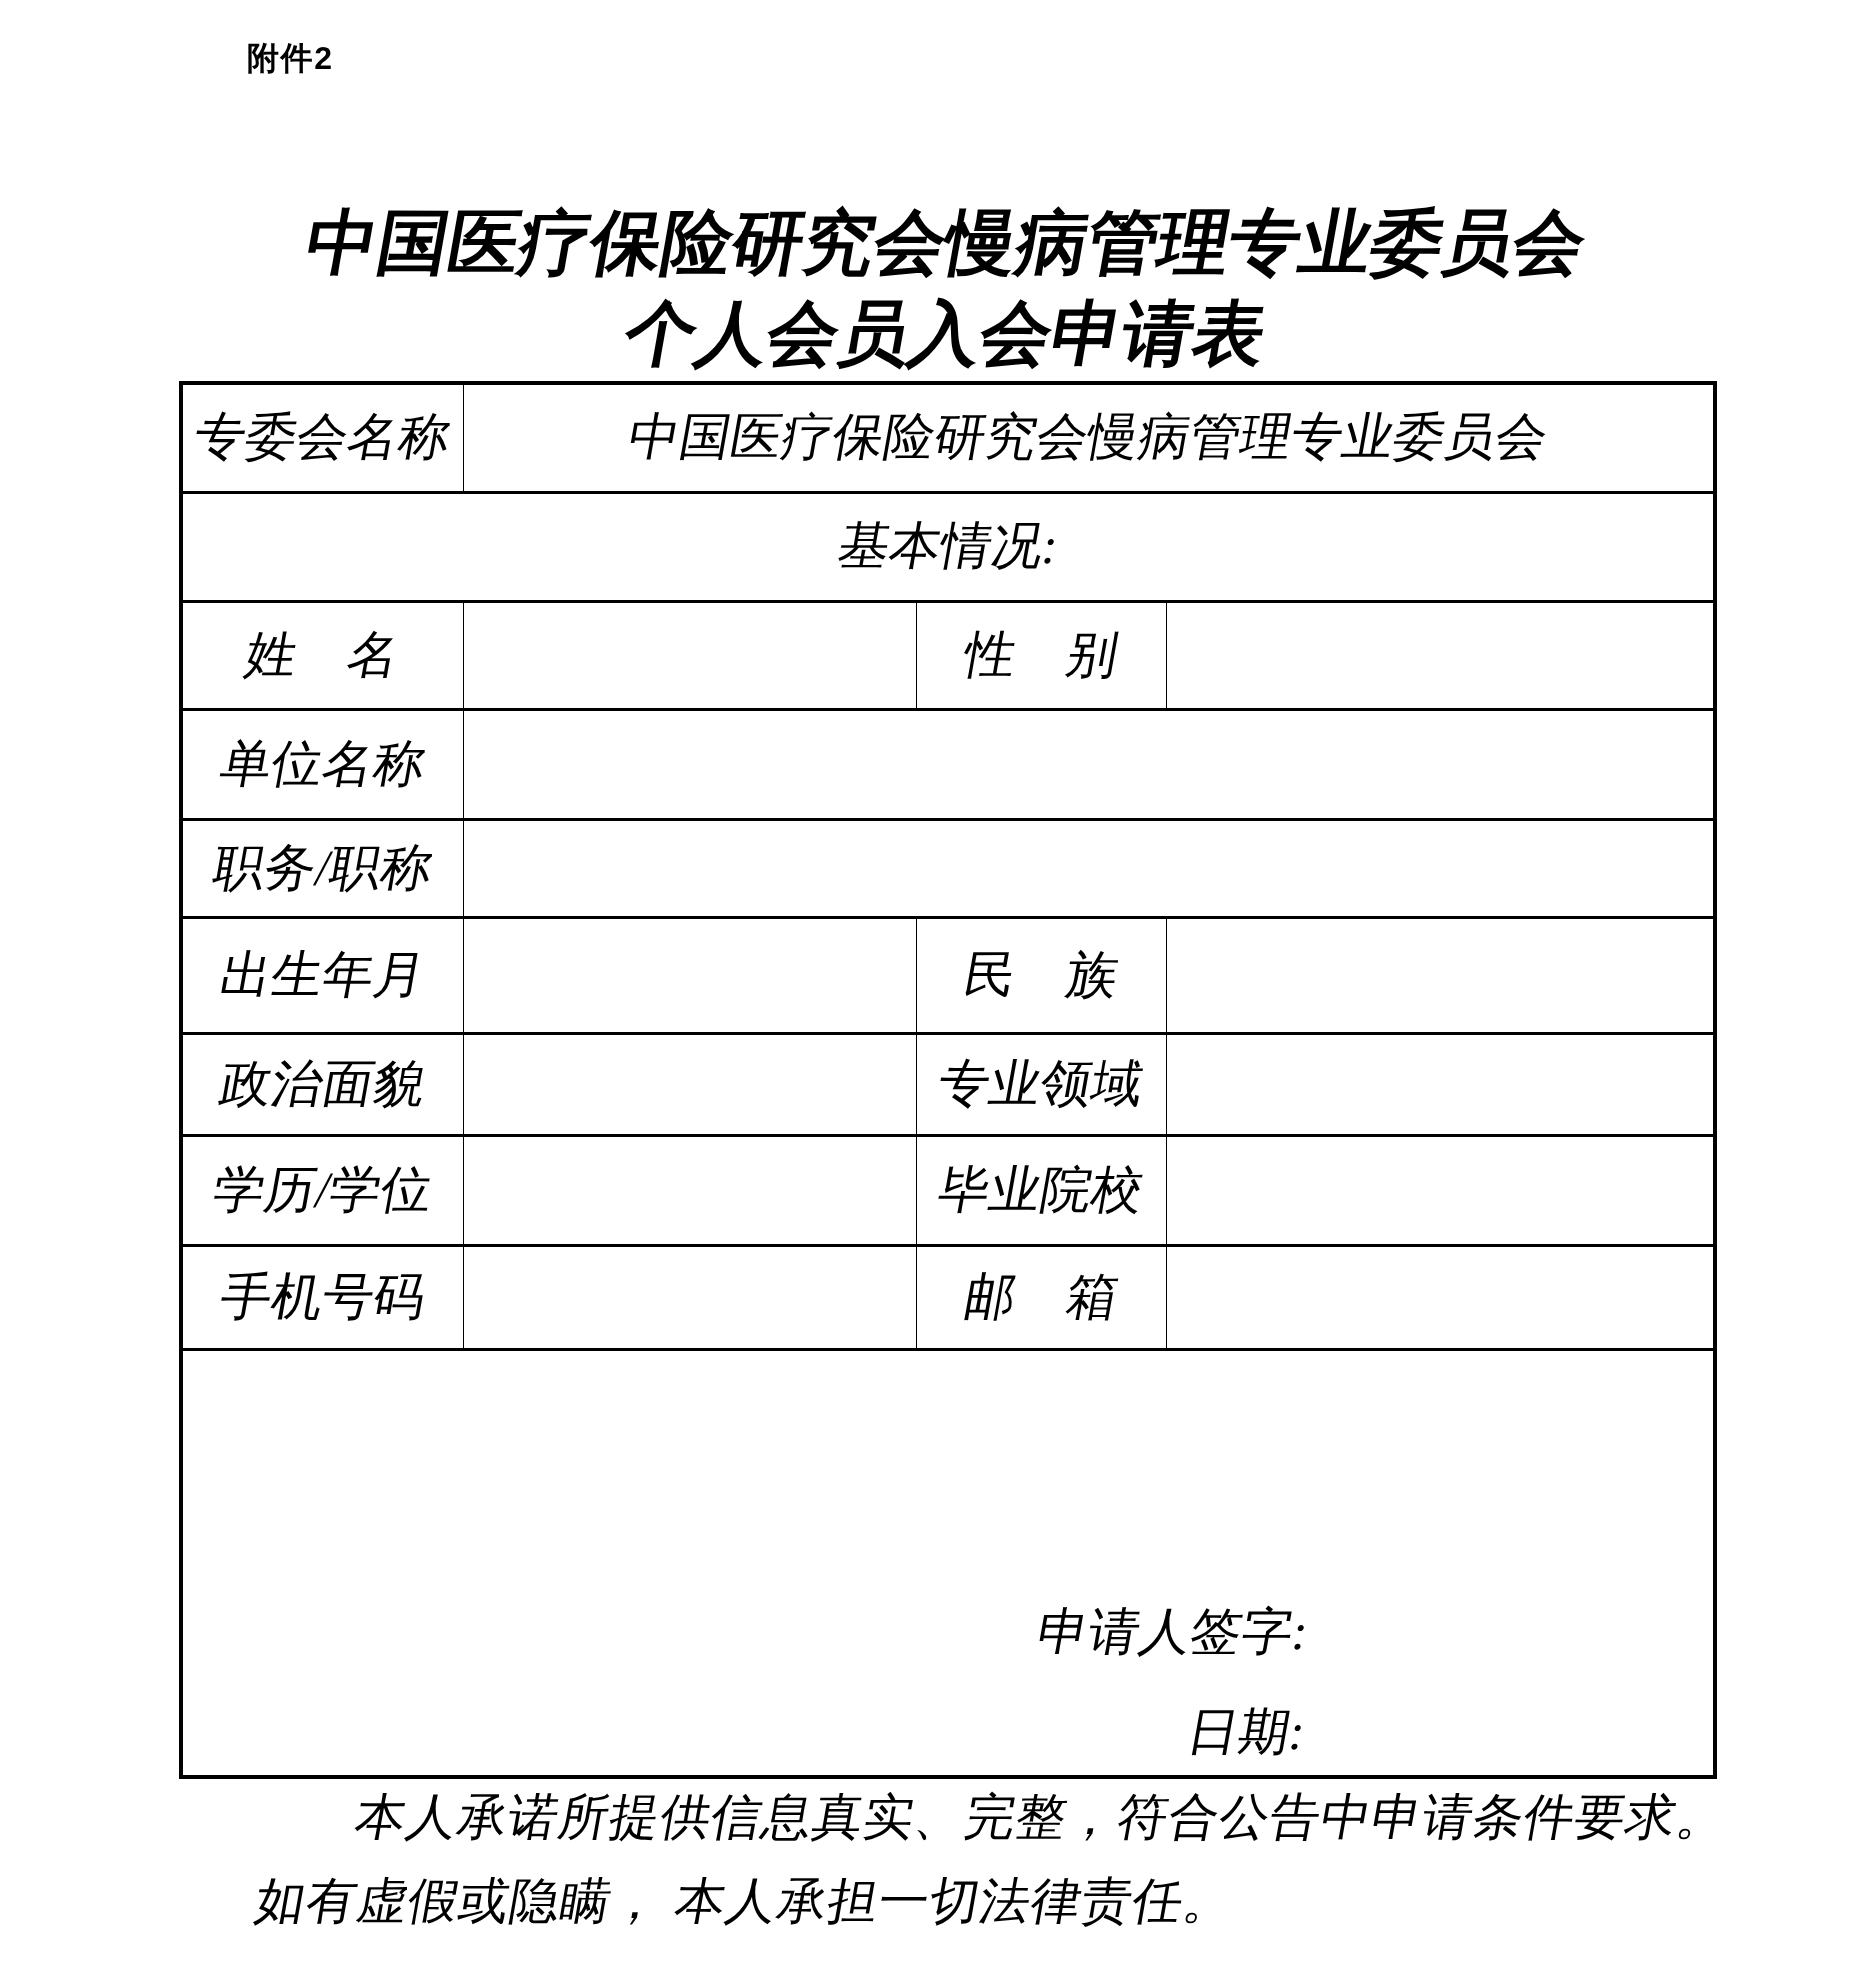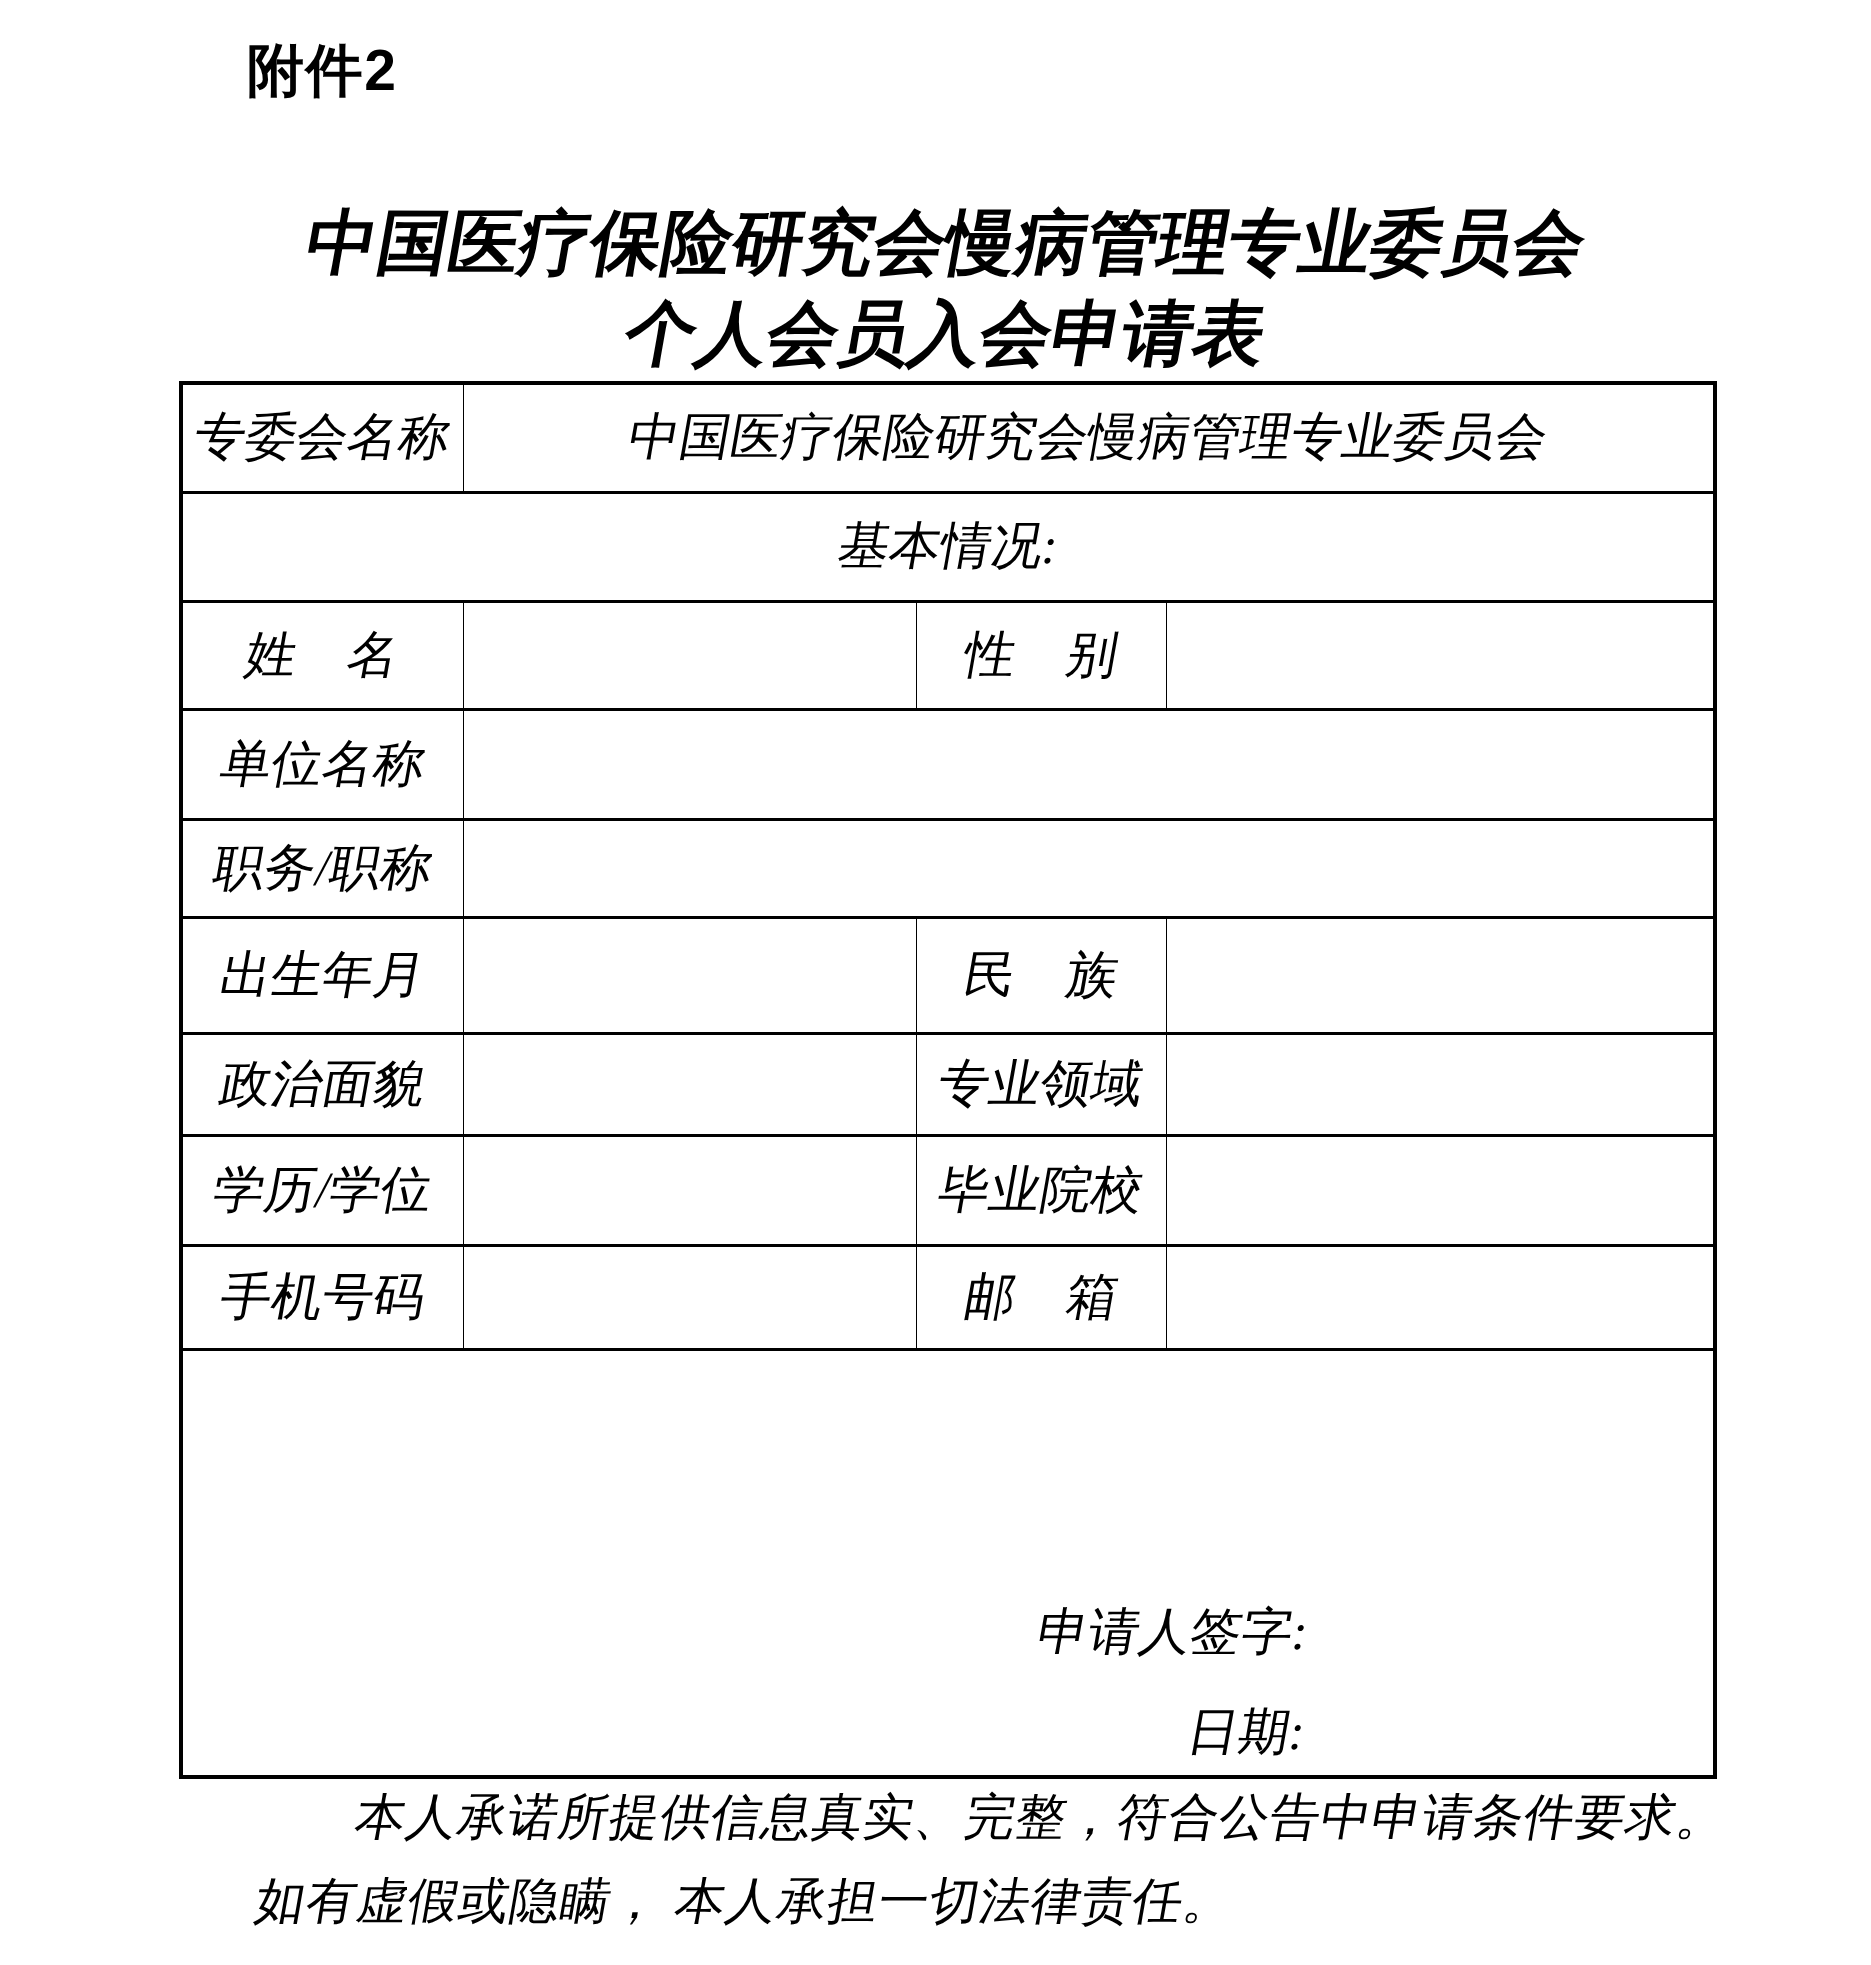--- a/index.html
+++ b/index.html
@@ -24,24 +24,24 @@
   }
   
   .sl {
     display: inline-block;
     transform: skewX(-10deg);
     white-space: pre;
   }
   .attachment {
     position: absolute;
     left: 247px;
-    top: 39px;
+    top: 27px;
     font-family: "Liberation Sans", "DejaVu Sans", sans-serif;
     font-weight: bold;
-    font-size: 57px;
+    font-size: 32px;
     line-height: 63px;
     letter-spacing: 1.6px;
   }
   .title {
     position: absolute;
     left: 179px;
     top: 198px;
     width: 1533px;
     text-align: center;
     font-weight: bold;

